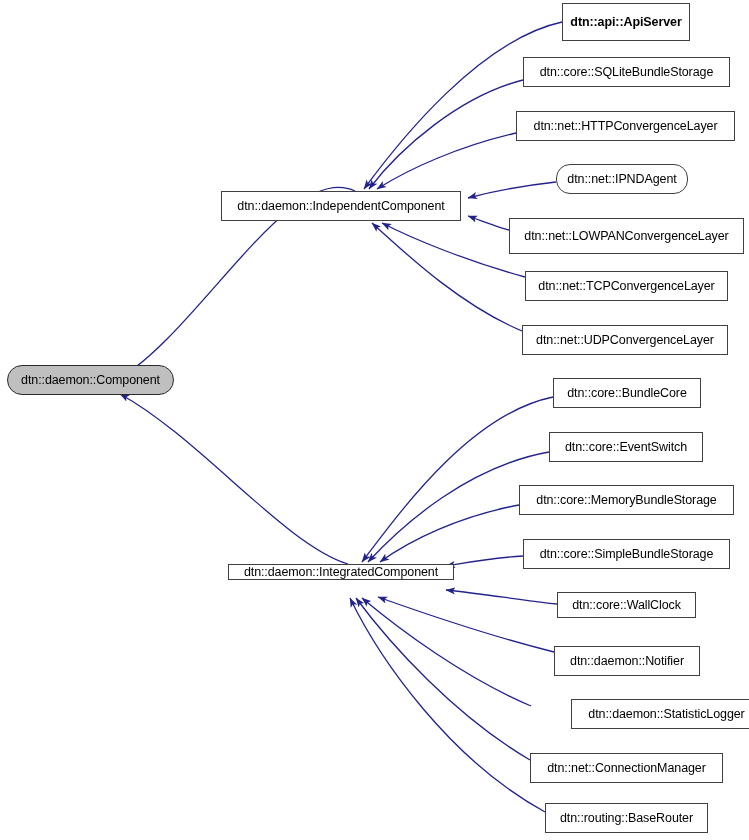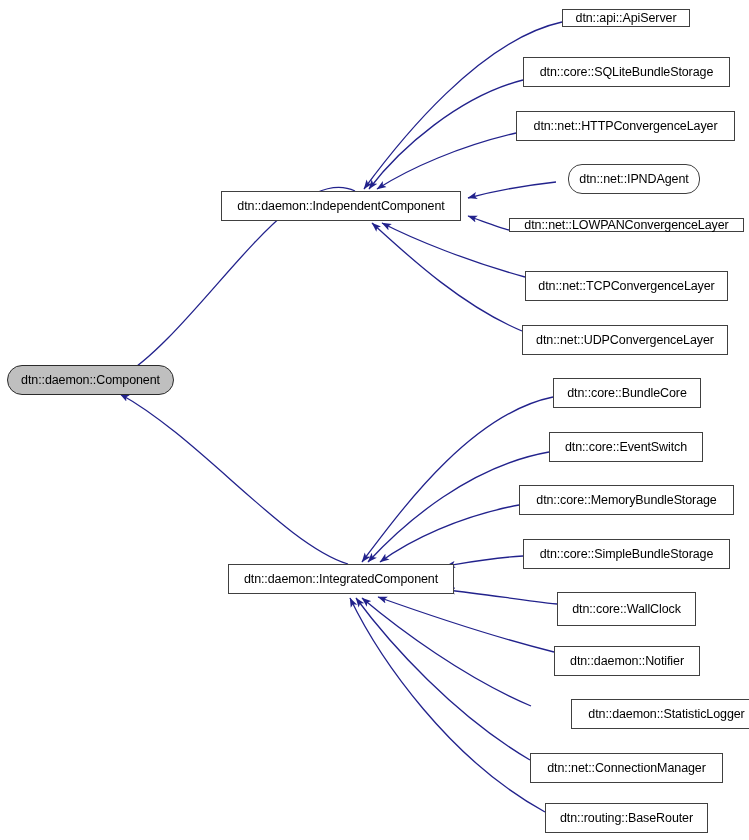--- a/index.html
+++ b/index.html
@@ -82,57 +82,57 @@
       </g>
   </svg>
 
   <div id="node-layer">
       <div class="node base" style="left: 7px; top: 365px; width: 167px; height: 30px; border-radius: 15px;">
         <span class="node-label">dtn::daemon::Component</span>
       </div>
       <div class="node" style="left: 221px; top: 191px; width: 240px; height: 30px; text-align: center;">
         <span class="node-label">dtn::daemon::IndependentComponent</span>
       </div>
-      <div class="node" style="left: 228px; top: 564px; width: 226px; height: 30px;">
+      <div class="node" style="left: 228px; top: 564px; width: 226px; height: 16px;">
         <span class="node-label">dtn::daemon::IntegratedComponent</span>
       </div>
-      <div class="node" style="left: 562px; top: 9px; width: 128px; height: 18px;">
+      <div class="node" style="left: 562px; top: 3px; width: 128px; height: 38px; font-weight: bold;">
         <span class="node-label">dtn::api::ApiServer</span>
       </div>
       <div class="node" style="left: 523px; top: 57px; width: 207px; height: 30px;">
         <span class="node-label">dtn::core::SQLiteBundleStorage</span>
       </div>
       <div class="node" style="left: 516px; top: 111px; width: 219px; height: 30px;">
         <span class="node-label">dtn::net::HTTPConvergenceLayer</span>
       </div>
-      <div class="node" style="left: 568px; top: 164px; width: 132px; height: 30px; border-radius: 14px;">
+      <div class="node" style="left: 556px; top: 164px; width: 132px; height: 30px; border-radius: 14px;">
         <span class="node-label">dtn::net::IPNDAgent</span>
       </div>
-      <div class="node" style="left: 509px; top: 218px; width: 235px; height: 14px; align-items: center;">
+      <div class="node" style="left: 509px; top: 218px; width: 235px; height: 36px; align-items: center;">
         <span class="node-label">dtn::net::LOWPANConvergenceLayer</span>
       </div>
       <div class="node" style="left: 525px; top: 271px; width: 203px; height: 30px;">
         <span class="node-label">dtn::net::TCPConvergenceLayer</span>
       </div>
       <div class="node" style="left: 522px; top: 325px; width: 206px; height: 30px;">
         <span class="node-label">dtn::net::UDPConvergenceLayer</span>
       </div>
       <div class="node" style="left: 553px; top: 378px; width: 148px; height: 30px;">
         <span class="node-label">dtn::core::BundleCore</span>
       </div>
       <div class="node" style="left: 549px; top: 432px; width: 154px; height: 30px;">
         <span class="node-label">dtn::core::EventSwitch</span>
       </div>
       <div class="node" style="left: 519px; top: 485px; width: 215px; height: 30px;">
         <span class="node-label">dtn::core::MemoryBundleStorage</span>
       </div>
       <div class="node" style="left: 523px; top: 539px; width: 207px; height: 30px;">
         <span class="node-label">dtn::core::SimpleBundleStorage</span>
       </div>
-      <div class="node" style="left: 557px; top: 592px; width: 139px; height: 34px;">
+      <div class="node" style="left: 557px; top: 592px; width: 139px; height: 26px;">
         <span class="node-label">dtn::core::WallClock</span>
       </div>
       <div class="node" style="left: 554px; top: 646px; width: 146px; height: 30px;">
         <span class="node-label">dtn::daemon::Notifier</span>
       </div>
       <div class="node" style="left: 531px; top: 699px; width: 191px; height: 30px; margin-left: 40px;">
         <span class="node-label">dtn::daemon::StatisticLogger</span>
       </div>
       <div class="node" style="left: 530px; top: 753px; width: 193px; height: 30px;">
         <span class="node-label">dtn::net::ConnectionManager</span>

